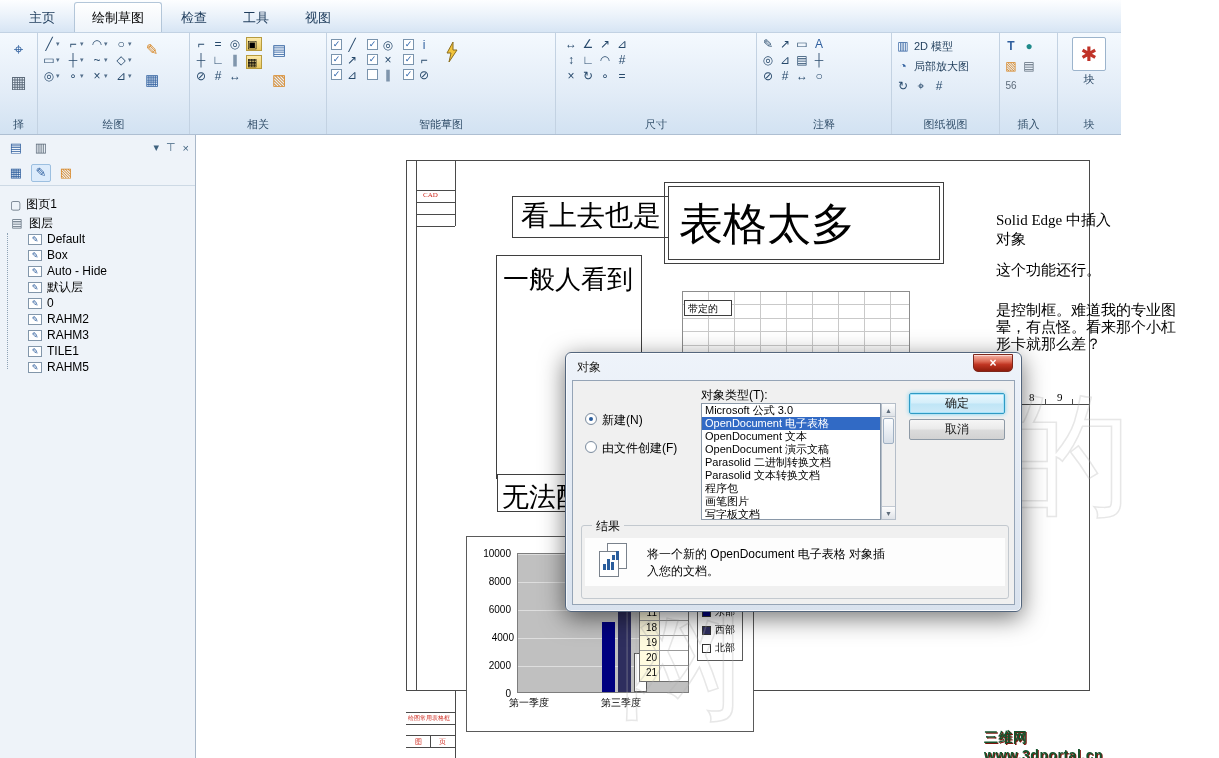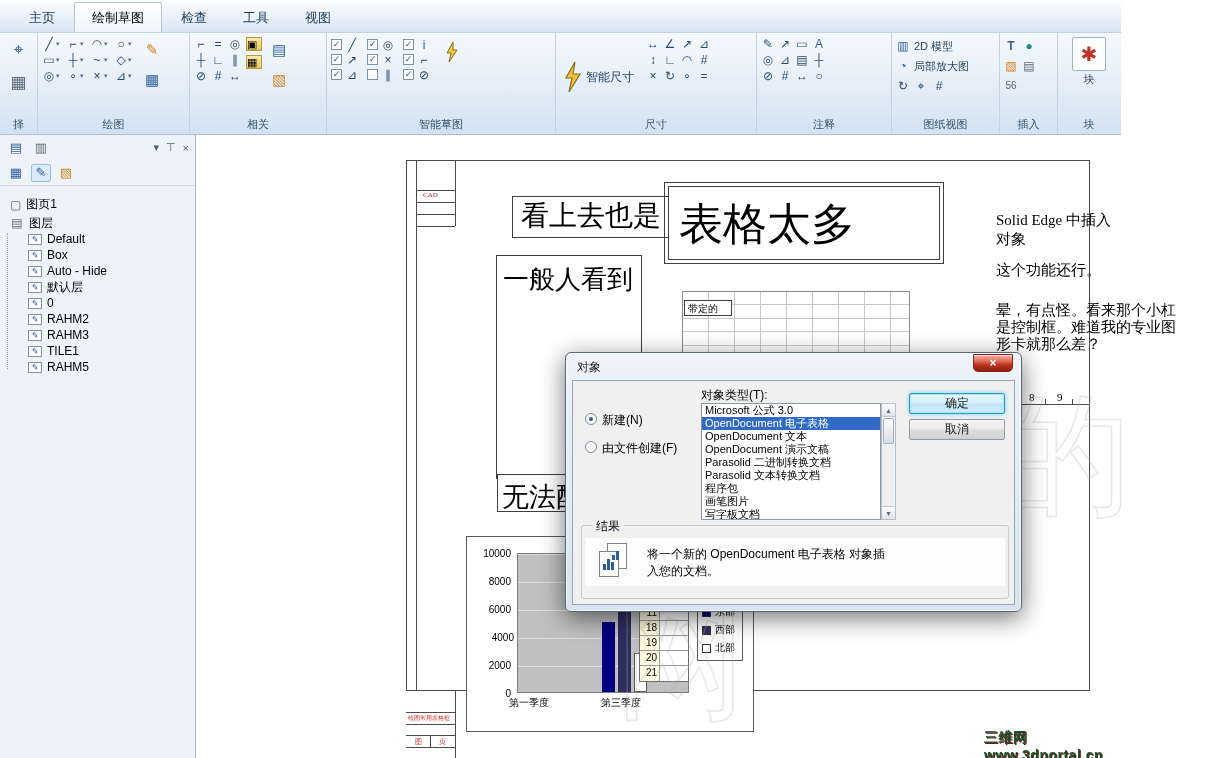--- a/index.html
+++ b/index.html
@@ -304,26 +304,20 @@
                 <path d="M8 0L2 11h4l-2 9 8-12H8z" fill="#f2c43c" stroke="#8a6d1f" stroke-width="1"></path>
               </svg>
           </span>
         </div>
       </div>
       <div class="grp-label">智能草图</div>
     </div>
 
     <div class="grp" style="width:201px">
       <div class="grp-body">
-        <div class="bigbtn">
-          <svg width="18" height="30" viewBox="0 0 18 30">
-              <path d="M11 0L2 16h6l-3 14 11-18H9z" fill="#f2c43c" stroke="#8a6d1f" stroke-width="1.2"></path>
-            </svg>
-          <span>智能尺寸</span>
-        </div>
         <div class="r-grid" style="grid-template-columns:repeat(4,1fr);margin-left:4px">
           <span class="itm">
               <span class="g">↔</span>
             </span>
           <span class="itm">
               <span class="g">∠</span>
             </span>
           <span class="itm">
               <span class="g">↗</span>
             </span>
@@ -569,22 +563,22 @@
 
   <div class="ln" style="left:1022px;top:404px;width:67px;height:1px;z-index:2"></div>
   <div class="ln" style="left:1045px;top:399px;width:1px;height:6px;z-index:2"></div>
   <div class="ln" style="left:1072px;top:399px;width:1px;height:6px;z-index:2"></div>
   <span class="notes" style="left:1029px;top:391px;font-size:11px">8</span>
   <span class="notes" style="left:1057px;top:391px;font-size:11px">9</span>
 
   <div class="notes" style="left:996px;top:211px;font-size:15px">Solid Edge 中插入对象</div>
   <div class="notes" style="left:996px;top:261px;font-size:15px">这个功能还行。</div>
   <div class="notes" style="left:996px;top:302px;font-size:15px;line-height:17px;width:224px">
+    <div>是控制框。难道我的专业图</div>
     <div>晕，有点怪。看来那个小杠</div>
-    <div>是控制框。难道我的专业图</div>
     <div>形卡就那么差？</div>
   </div>
 
   <span class="wm-glyph" style="left:1000px;top:368px;z-index:2">的</span>
   <span class="wm-glyph" style="left:615px;top:572px;z-index:4">网</span>
 
   <div class="chart">
     <div class="plot">
       <span class="bar" style="left:84px;height:70px;background:#000080"></span>
       <span class="bar" style="left:100px;height:84px;background:#2e2e5e"></span>

